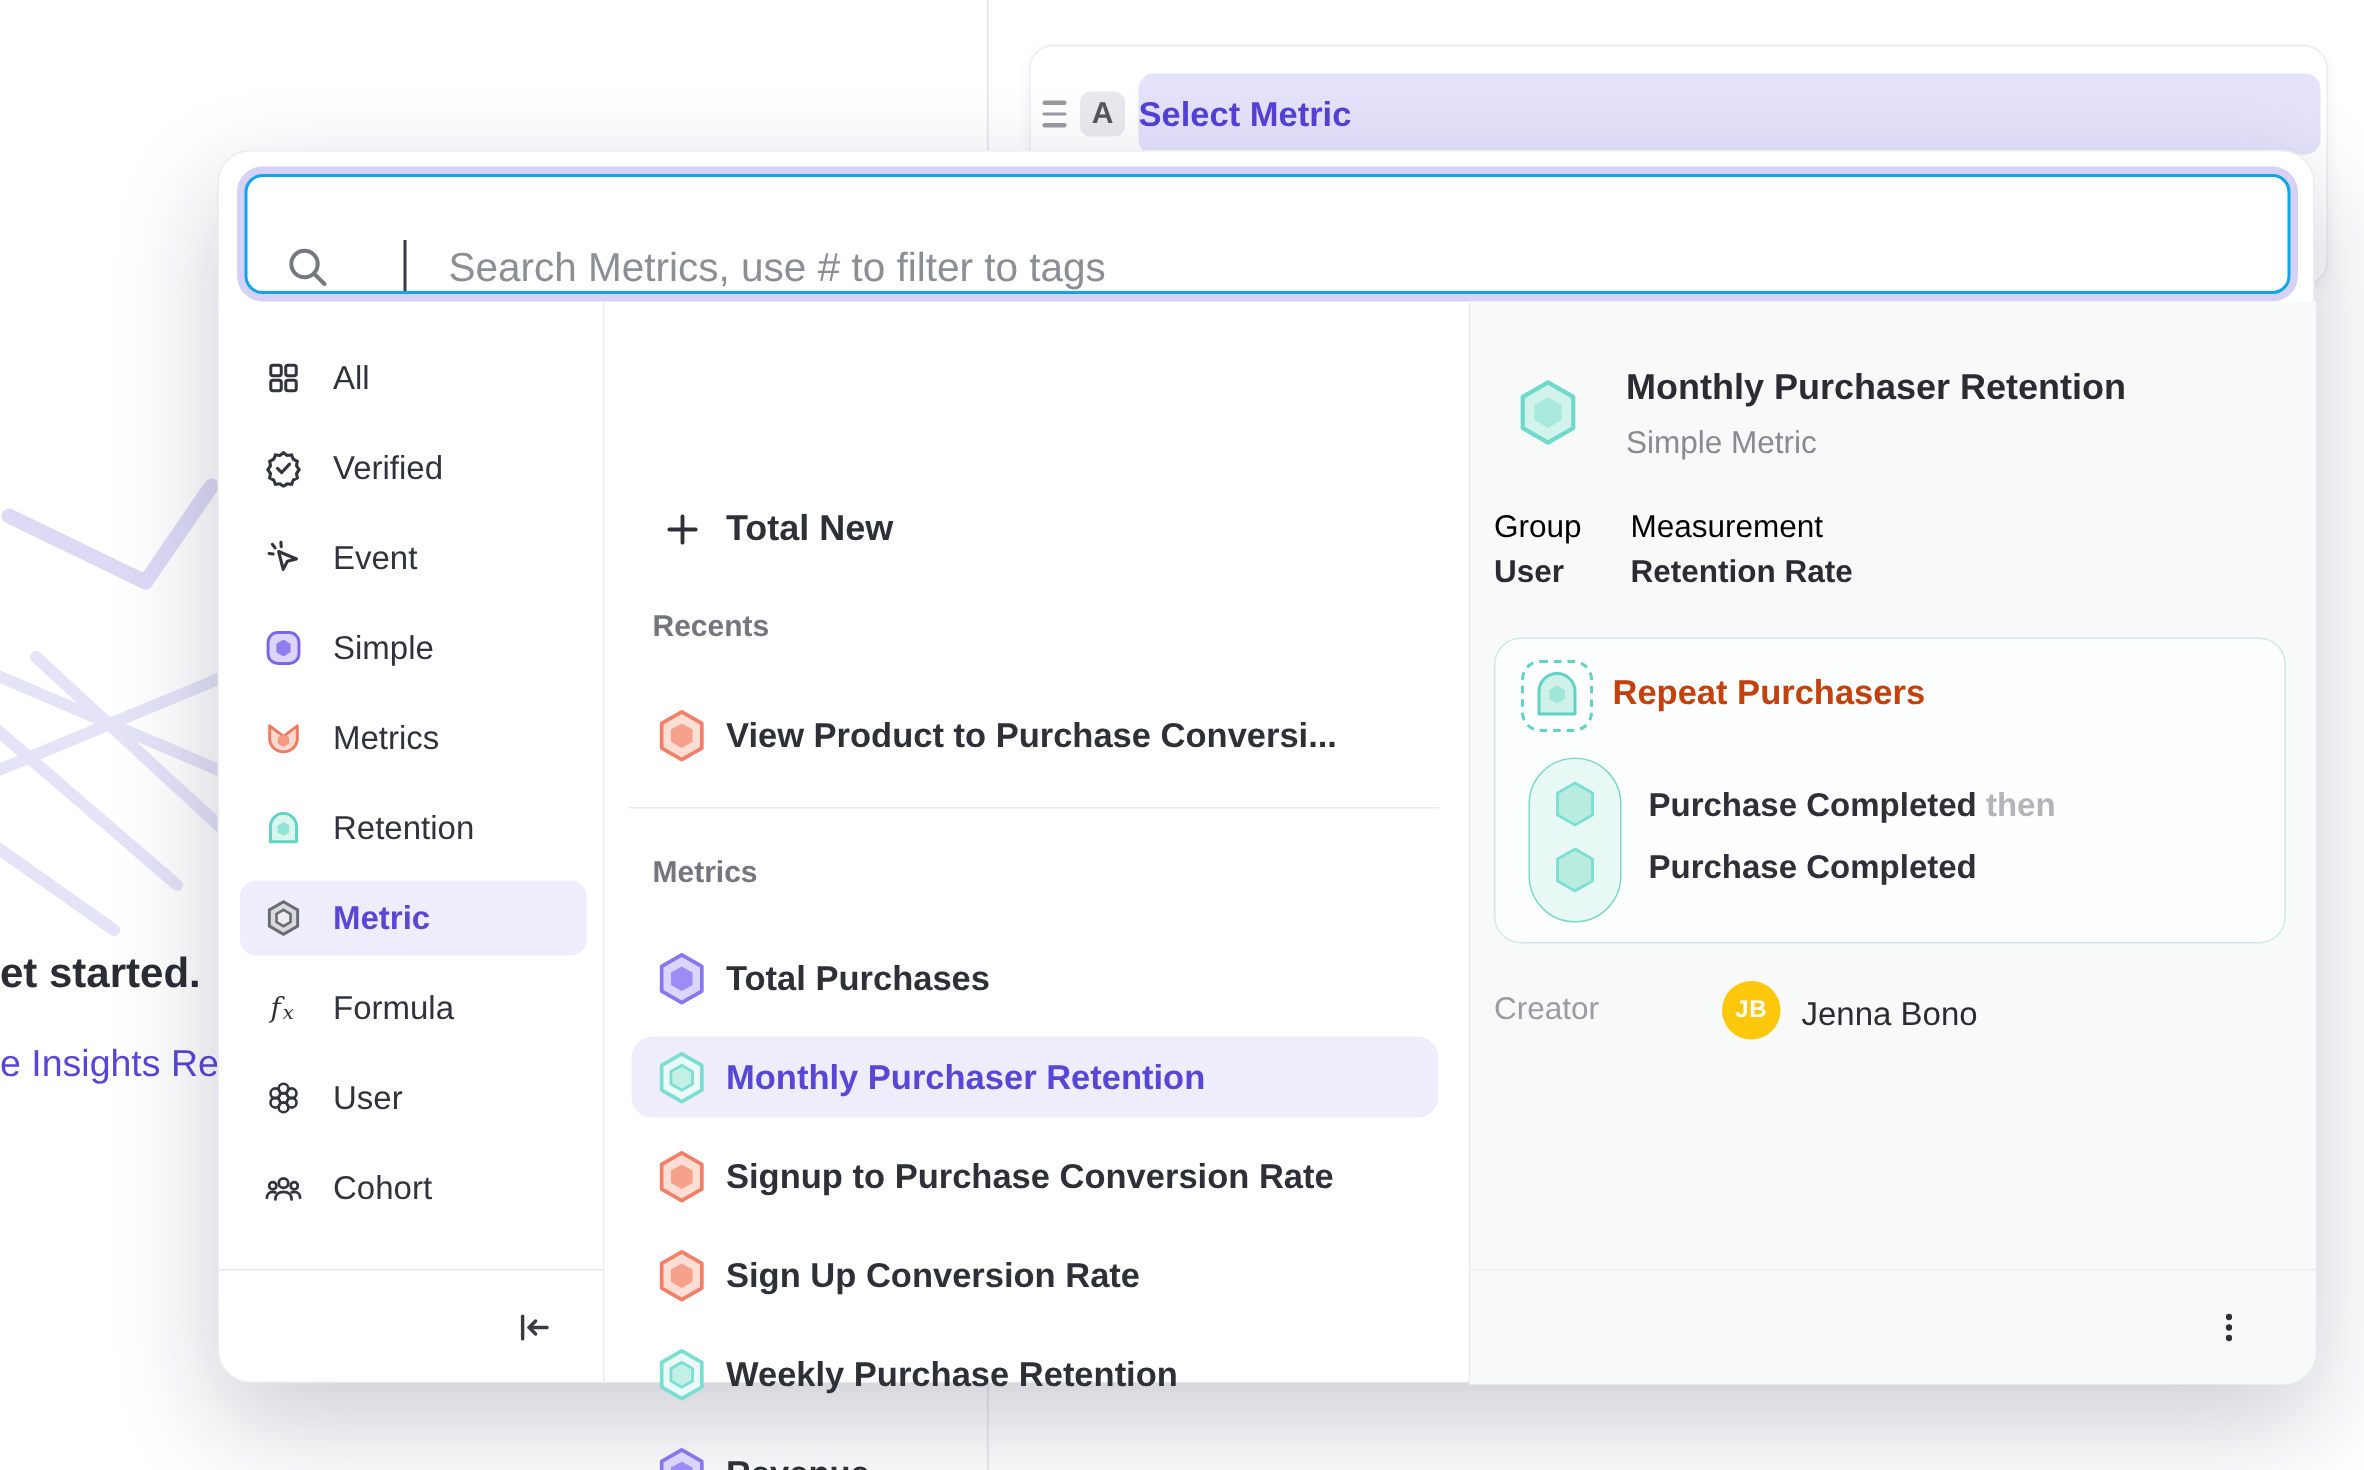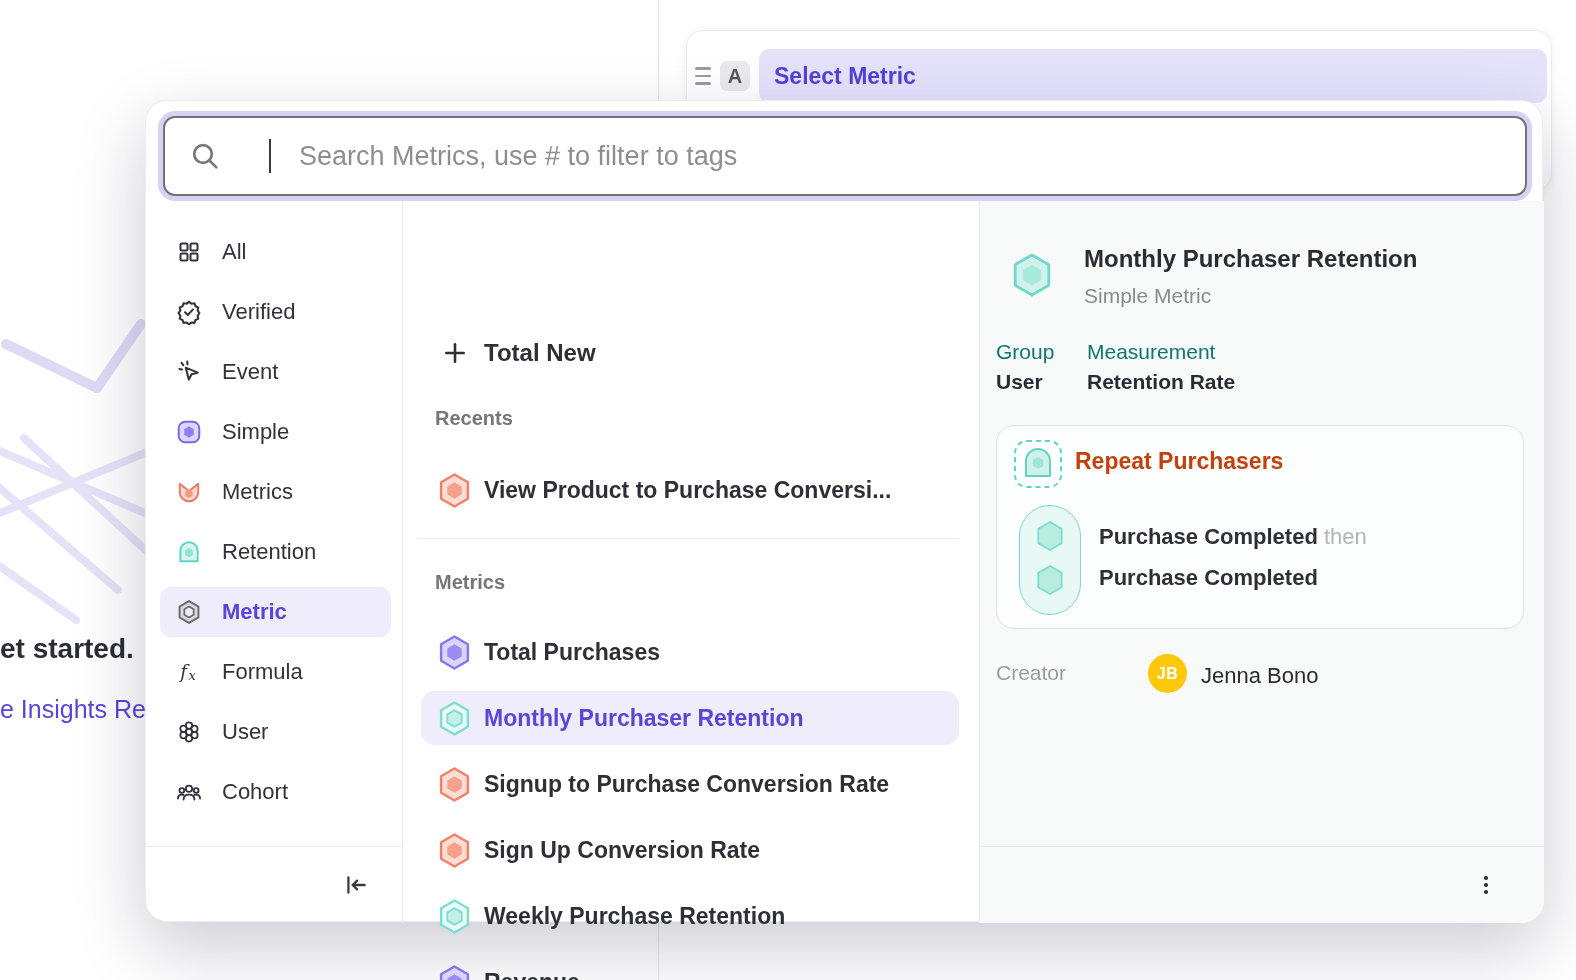--- a/index.html
+++ b/index.html
@@ -15,31 +15,31 @@
   .bg-link { position:absolute; left:0; top:695px; font-size:25px; font-weight:500; color:#5847d6; white-space:nowrap; }
 
   .metric-bar-card { position:absolute; left:686px; top:30px; width:866px; height:160px;
     background:#fff; border:1px solid #ececf1; border-radius:16px; box-shadow:0 2px 10px rgba(20,20,40,.06); }
   .metric-bar-row { position:absolute; left:6px; top:12px; height:66px; display:flex; align-items:center; }
   .drag-handle { width:16px; display:flex; flex-direction:column; gap:5px; margin-left:2px; }
   .drag-handle span { display:block; height:2.5px; background:#9a9aa3; border-radius:2px; }
   .a-badge { width:30px; height:30px; margin-left:9px; background:#e9e9ee; border-radius:7px;
     display:flex; align-items:center; justify-content:center; font-size:20px; font-weight:700; color:#55555e; }
   .select-metric-pill { margin-left:9px; width:788px; height:54px; background:#e5e2fb; border-radius:10px;
-    display:flex; align-items:center; padding-left:15px; font-size:23px; font-weight:700; color:#5342d6; }
+    display:flex; align-items:center; font-size:23px; font-weight:700; color:#5342d6; }
 
   
   .popup { position:absolute; left:145px; top:100px; width:1398px; height:822px; background:#fff;
     border-radius:22px; border:1px solid #ececf1; box-shadow:0 26px 70px rgba(25,25,60,.22); }
 
   
   .search-ring { position:absolute; left:12px; top:10px; width:1374px; height:90px;
     background:#d6d1f5; border-radius:17px; padding:5px; }
-  .search-box { width:100%; height:100%; background:#fff; border:2px solid #737373; border-radius:12px;
-    display:flex; align-items:center; padding:0 24px;gap:24px; }
+  .search-box { width:100%; height:100%; background:#fff; border:2px solid #0ea5e9; border-radius:12px;
+    display:flex; align-items:flex-end; padding:0 24px;gap:24px; }
   .search-box svg { flex:0 0 auto; }
   .caret { width:2px; height:34px; background:#3a3a44; margin-left:24px; }
   .search-input { border:none; outline:none; flex:1; font-size:27px; color:#32323c; margin-left:4px;
     font-family:"Liberation Sans","DejaVu Sans",sans-serif; background:transparent; }
   .search-input::placeholder { color:#8d8d96; opacity:1; }
 
   
   .col-left { position:absolute; left:0; top:100px; width:257px; height:722px; border-right:1px solid #e9e9ee; border-radius:0 0 0 22px; }
   .col-mid { position:absolute; left:257px; top:100px; width:576px; height:722px; }
   .col-right { position:absolute; left:833px; top:100px; width:565px; height:722px;
@@ -68,32 +68,32 @@
   .list-item { position:absolute; left:18px; width:538px; height:54px; display:flex; align-items:center; cursor:pointer; border-radius:14px; }
   .list-item .licon { position:absolute; left:18px; width:31px; height:35px; }
   .list-item .llabel { position:absolute; left:63px; font-size:23px; font-weight:600; color:#2f2f38; white-space:nowrap; }
   .list-item.selected { background:#efecfb; }
   .list-item.selected .llabel { color:#5847d6; }
 
   
   .detail-hex { position:absolute; left:32px; top:52px; width:40px; height:44px; }
   .detail-title { position:absolute; left:104px; top:44px; font-size:24px; font-weight:700; color:#2b2b33; }
   .detail-subtitle { position:absolute; left:104px; top:83px; font-size:21px; color:#8a8a92; }
-  .fld-label { position:absolute; top:139px; font-size:21px; color:#0f766e; }
+  .fld-label { position:absolute; top:139px; font-size:21px; color:#000000; }
   .fld-value { position:absolute; top:169px; font-size:21px; font-weight:700; color:#2b2b33; }
 
   .def-card { position:absolute; left:16px; top:224px; width:528px; height:204px; background:#fdfefe;
     border:1.5px solid #cfeae4; border-radius:18px; }
   .def-icon { position:absolute; left:16px; top:13px; width:50px; height:50px; }
   .def-title { position:absolute; left:78px; top:22px; font-size:23px; font-weight:700; color:#c2410c; }
   .def-pill { position:absolute; left:22px; top:79px; width:62px; height:110px; background:#e8f8f4;
     border:1.5px solid #7cd9cb; border-radius:31px; }
   .def-pill svg { position:absolute; left:16px; }
   .step-line { position:absolute; left:102px; font-size:22px; font-weight:600; color:#2f2f38; white-space:nowrap; }
-  .step-line .then { font-weight:400; color:#b3b3ba; }
+  .step-line .then { font-weight:700; color:#b3b3ba; }
 
   .creator-label { position:absolute; left:16px; top:460px; font-size:21px; color:#9b9ba3; }
   .avatar { position:absolute; left:168px; top:453px; width:39px; height:39px; border-radius:50%;
     background:#fdc70c; display:flex; align-items:center; justify-content:center;
     color:#fff; font-size:16px; font-weight:700; letter-spacing:.5px; }
   .creator-name { position:absolute; left:221px; top:462px; font-size:22px; font-weight:500; color:#2b2b33; }
 
   .right-footer { position:absolute; left:0; top:645px; width:100%; height:76px; border-top:1px solid #e9e9ee;
     border-radius:0 0 22px 0; display:flex; align-items:center; justify-content:flex-end; padding-right:38px; }
 </style>

